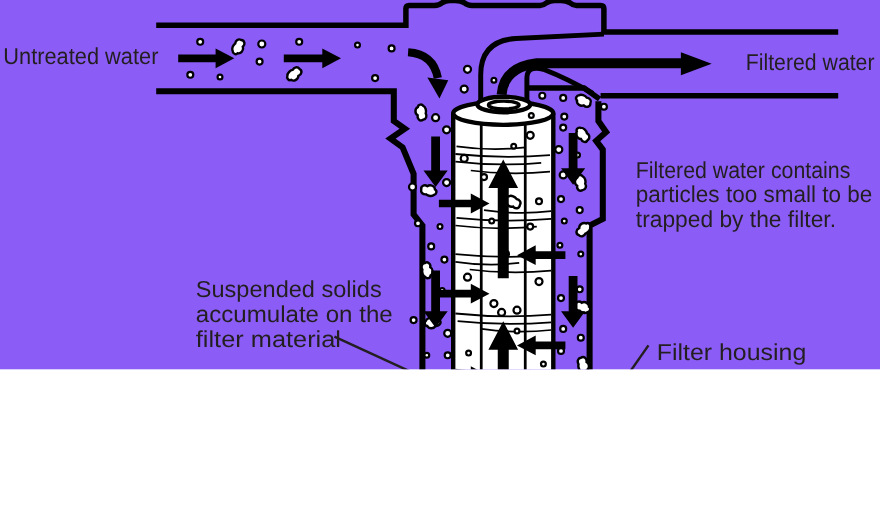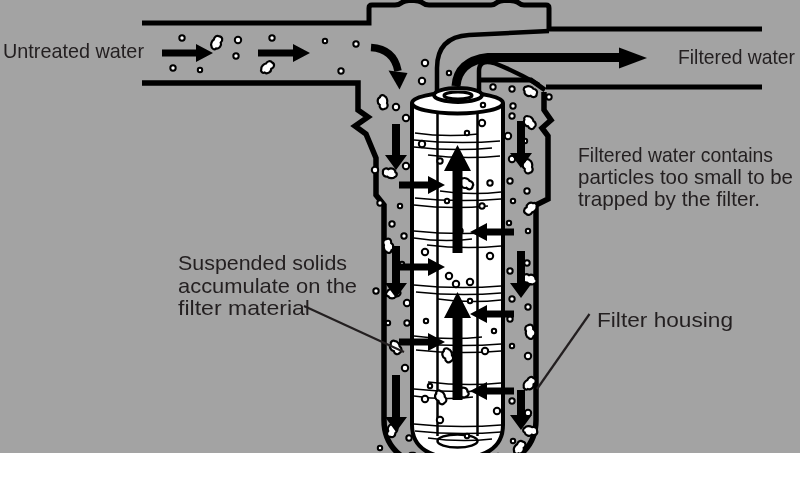--- a/index.html
+++ b/index.html
@@ -1,16 +1,16 @@
 <!DOCTYPE html>
 <html><head>
 <meta charset="utf-8">
 <style>
   html,body{margin:0;padding:0;background:#ffffff;}
-  .stage{position:relative;width:800px;height:453px;background:#a3a3a3;overflow:hidden;
+  .stage{position:relative;width:800px;height:336px;background:#8b5cf6;overflow:hidden;
          font-family:"Liberation Sans",sans-serif;}
   .stage svg{position:absolute;left:0;top:0;}
   .ln{fill:none;stroke:#000;stroke-linejoin:miter;}
   .w5{stroke-width:5;}
   .w55{stroke-width:5.5;}
   .w45{stroke-width:4.5;}
   .cart{fill:#fff;stroke:#000;stroke-width:4;}
   .thin{fill:none;stroke:#000;stroke-width:2.5;}
   .squig{fill:none;stroke:#000;stroke-width:1.6;}
   .ink{fill:#000;}

